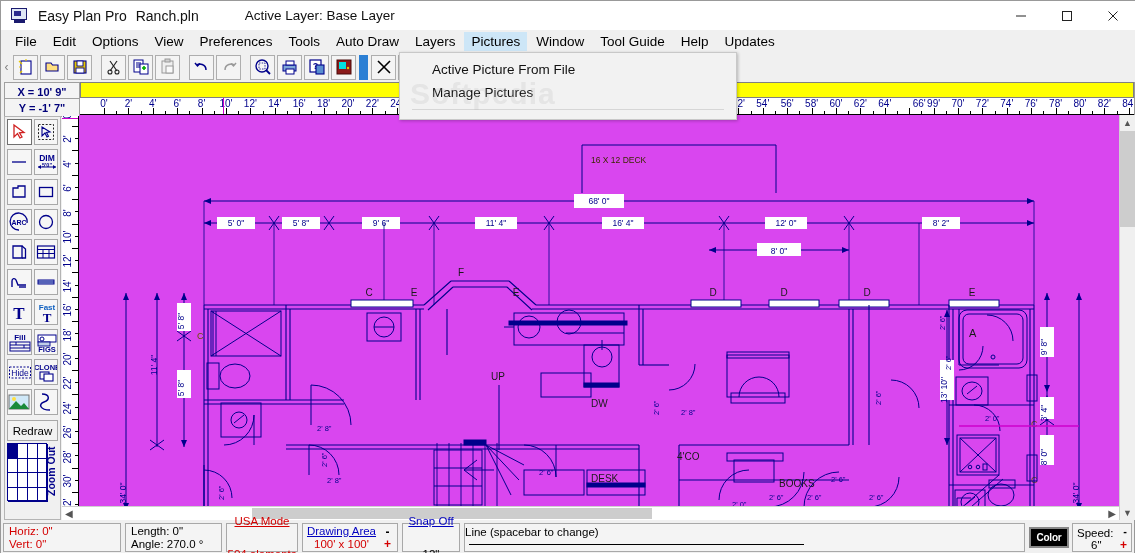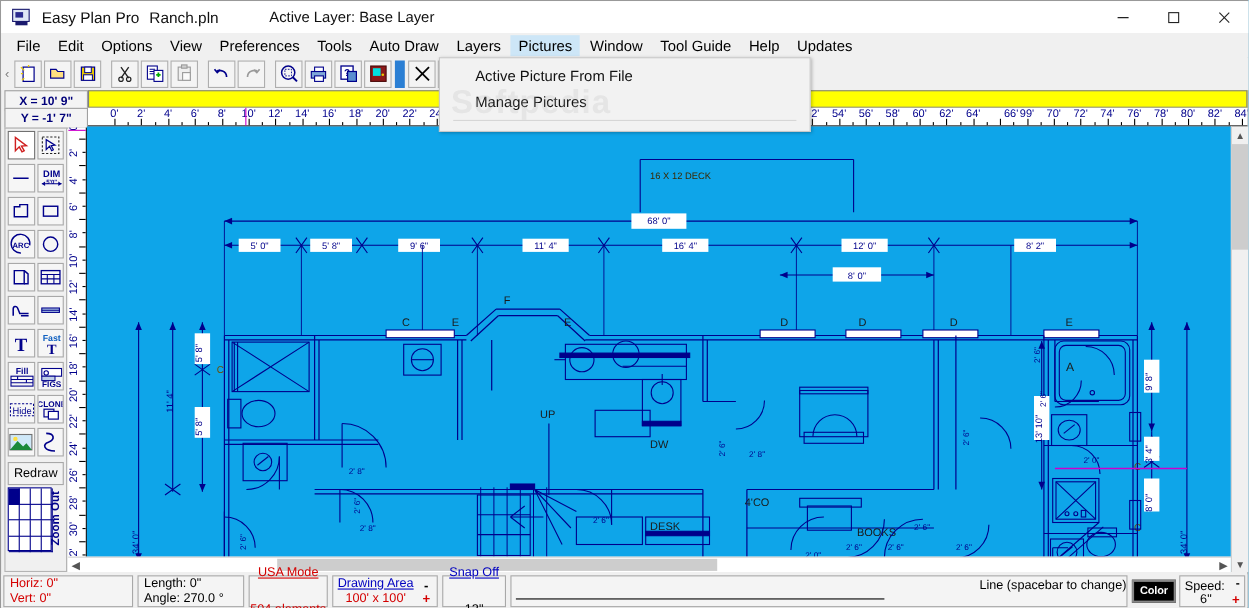--- a/index.html
+++ b/index.html
@@ -72,21 +72,21 @@
 
   
   .vruler{position:absolute;left:61px;top:115px;width:17px;height:404px;background:#ffffff;border-right:1px solid #000;box-sizing:border-box;overflow:hidden;}
   .vruler .tick{position:absolute;right:0;height:1px;background:#000;}
   .vruler .tl{width:6px;}
   .vruler .ts{width:3px;}
   .vruler .lbl{position:absolute;left:0px;font-size:10px;color:#00008b;writing-mode:vertical-rl;transform:rotate(180deg) translateY(50%);white-space:nowrap;}
   .vruler .cursormark{position:absolute;left:0;width:17px;height:1px;background:#cc00cc;}
 
   
-  .canvaswrap{position:absolute;left:78px;top:114px;width:1040px;height:405px;background:#0ea5e9;overflow:hidden;}
+  .canvaswrap{position:absolute;left:78px;top:114px;width:1040px;height:405px;background:#d946ef;overflow:hidden;}
   .canvas-svg{position:absolute;left:0;top:0;}
 
   
   .vscroll{position:absolute;left:1118px;top:114px;width:16px;height:405px;background:#f0f0f0;border-left:1px solid #d0d0d0;box-sizing:border-box;}
   .sb-arrow{width:15px;height:15px;display:flex;align-items:center;justify-content:center;color:#555;font-size:9px;}
   .vthumb{position:absolute;left:0;top:16px;width:15px;height:96px;background:#cdcdcd;}
   .hscroll{position:absolute;left:61px;top:505px;width:1057px;height:14px;background:#ffffff;border-top:1px solid #d0d0d0;box-sizing:border-box;display:flex;align-items:center;justify-content:space-between;}
   .hs-l{font-size:10px;color:#555;padding-left:3px;}
   .hs-r{font-size:10px;color:#555;padding-right:3px;}
   .hthumb{position:absolute;left:190px;top:1px;height:11px;width:400px;background:#cdcdcd;}
@@ -97,21 +97,21 @@
   .sred{color:#d40000;font-size:11.5px;line-height:13px;white-space:nowrap;}
   .sblk{color:#000;font-size:11.5px;line-height:13px;white-space:nowrap;}
   .sblue-u{color:#d40000;font-size:11.5px;line-height:13px;text-decoration:underline;white-space:nowrap;}
   .sb-blue-u{color:#0000c0;font-size:11.5px;line-height:13px;text-decoration:underline;white-space:nowrap;}
   .sb-center{text-align:center;gap:20px;}
   .plusminus{display:flex;flex-direction:column;justify-content:center;margin-left:6px;}
   .pm{font-size:12px;font-weight:bold;line-height:12px;text-align:center;width:11px;}
   .pm.minus{color:#000;}
   .pm.plus{color:#d40000;}
   .linebox{flex:1;border:1px solid #a8a8a8;background:#f4f4f4;margin:1px 2px;position:relative;box-sizing:border-box;}
-  .linebox .lbl{position:absolute;top:2px;left:0;width:100%;text-align:right;font-size:11.5px;color:#000;}
+  .linebox .lbl{position:absolute;top:2px;left:0;width:100%;text-align:left;font-size:11.5px;color:#000;}
   .linebox .rule{position:absolute;left:4px;top:20px;width:60%;height:0;border-top:1.6px solid #000;}
   .colorbtn{width:36px;height:17px;margin:auto 2px;border:2px solid #888;background:#000;display:flex;align-items:center;justify-content:center;}
   .colorbtn span{font-size:10px;color:#fff;font-weight:bold;letter-spacing:-.2px;}
   .speedbox{width:60px;border:1px solid #a8a8a8;background:#f4f4f4;margin:1px 2px 1px 1px;box-sizing:border-box;display:flex;align-items:center;justify-content:center;position:relative;}
   .speedbox .sp1{font-size:11.5px;color:#000;position:absolute;left:4px;top:3px;}
   .speedbox .sp2{font-size:11.5px;color:#000;position:absolute;left:18px;top:15px;}
   .speedbox .spm{position:absolute;right:4px;top:1px;font-size:11px;font-weight:bold;color:#000;}
   .speedbox .spp{position:absolute;right:4px;top:14px;font-size:12px;font-weight:bold;color:#d40000;}
 </style>
 </head>

